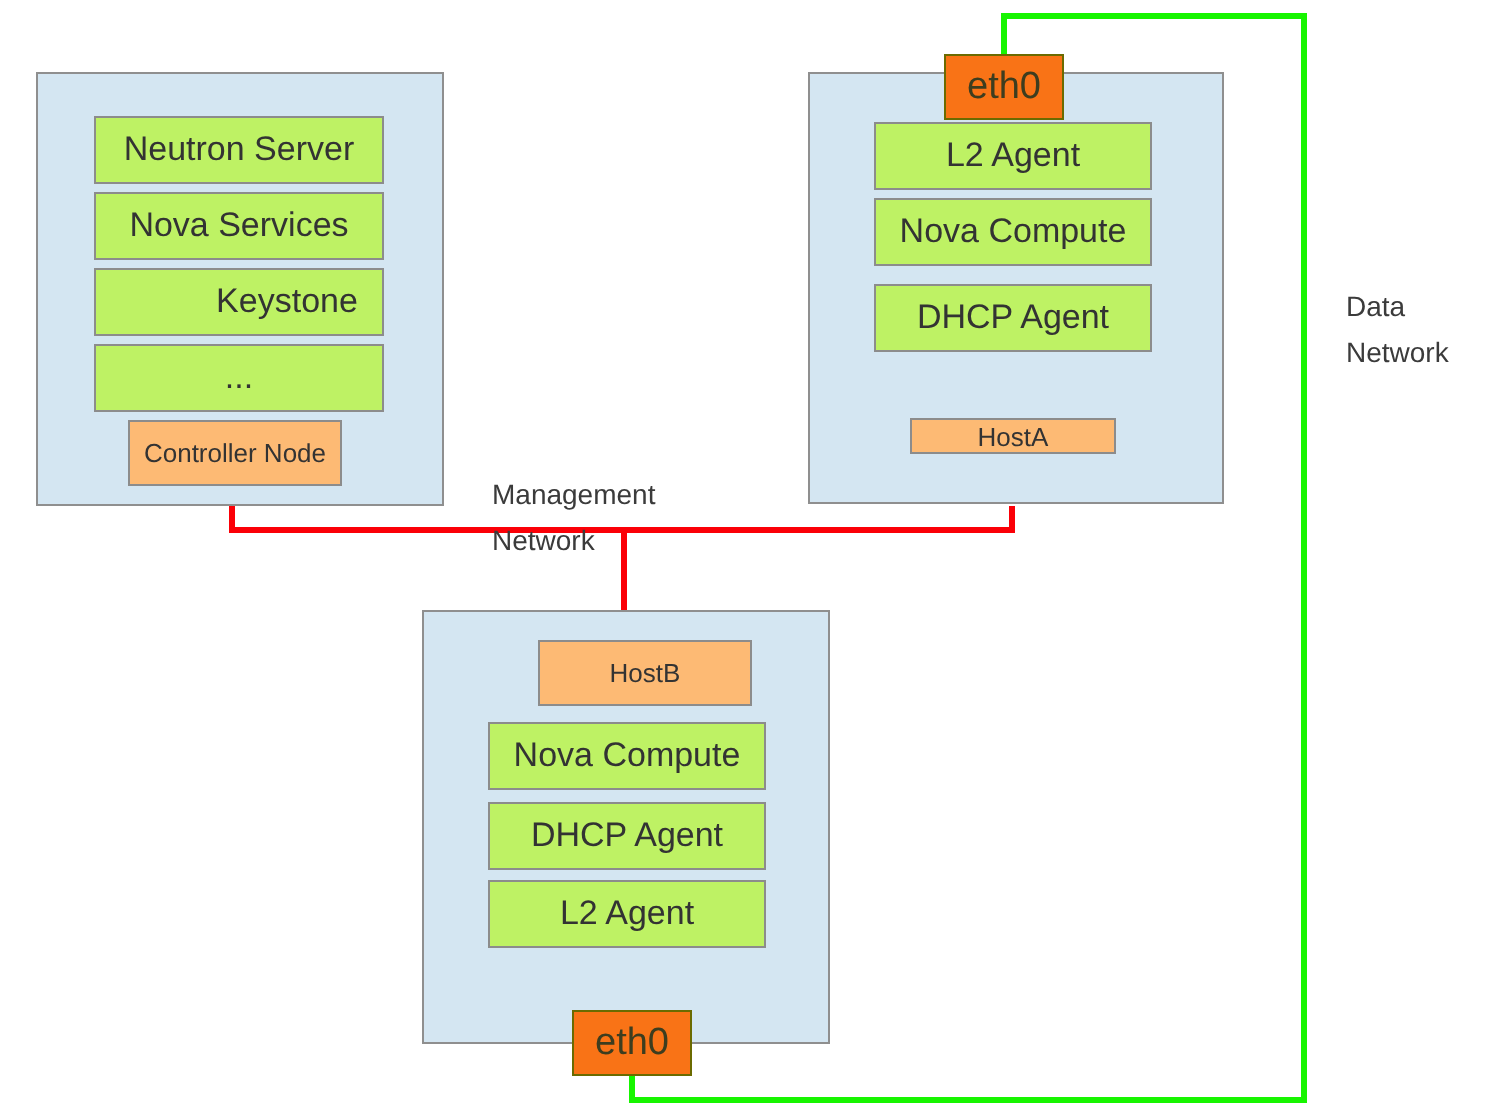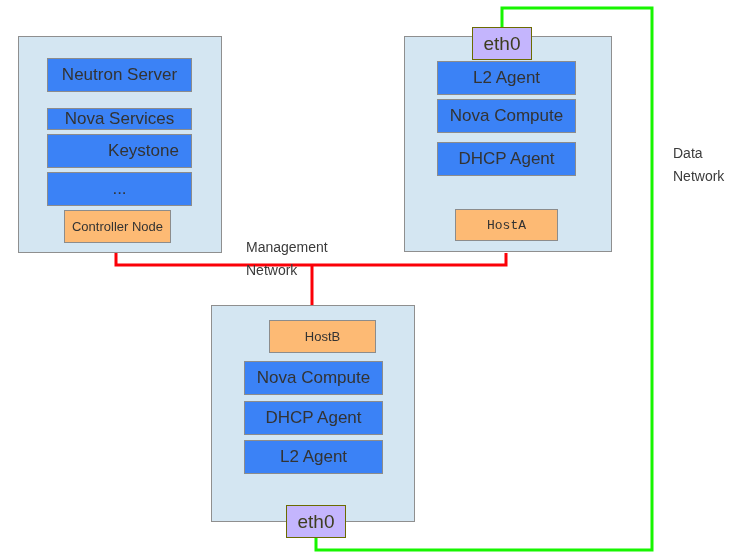--- a/index.html
+++ b/index.html
@@ -28,34 +28,34 @@
   .chip {
     position: absolute;
     box-sizing: border-box;
     display: flex;
     align-items: center;
     justify-content: center;
     color: #333333;
     white-space: nowrap;
   }
   .chip.service {
-    background: #3b82f6;
+    background: #bef264;
     border: 1px solid #8c8c8c;
     font-size: 17px;
   }
   .chip.host {
     background: #fdba74;
     border: 1px solid #8c8c8c;
     font-size: 13px;
   }
 
   
   .eth-badge {
     position: absolute;
-    background: #c4b5fd;
+    background: #f97316;
     border: 1px solid #6b6b00;
     box-sizing: border-box;
     display: flex;
     align-items: center;
     justify-content: center;
     font-size: 19px;
     color: #3d3d1f;
     z-index: 5;
   }
 
@@ -92,21 +92,21 @@
     <g>
       <path d="M 502,32 L 502,8 L 652,8 L 652,550 L 316,550 L 316,532" fill="none" stroke="#17f500" stroke-width="3"></path>
     </g>
   </svg>
 
   <div class="host-box" style="left:18px; top:36px; width:204px; height:217px;">
   </div>
   <div class="chip service" style="left:47px; top:58px; width:145px; height:34px;">
     <span>Neutron Server</span>
   </div>
-  <div class="chip service" style="left:47px; top:108px; width:145px; height:22px;">
+  <div class="chip service" style="left:47px; top:96px; width:145px; height:34px;">
     <span>Nova Services</span>
   </div>
   <div class="chip service" style="left:47px; top:134px; width:145px; height:34px;padding-left:48px;">
     <span>Keystone</span>
   </div>
   <div class="chip service" style="left:47px; top:172px; width:145px; height:34px;">
     <span>...</span>
   </div>
   <div class="chip host" style="left:64px; top:210px; width:107px; height:33px;">
     <span>Controller Node</span>
@@ -119,21 +119,21 @@
   </div>
   <div class="chip service" style="left:437px; top:61px; width:139px; height:34px;">
     <span>L2 Agent</span>
   </div>
   <div class="chip service" style="left:437px; top:99px; width:139px; height:34px;">
     <span>Nova Compute</span>
   </div>
   <div class="chip service" style="left:437px; top:142px; width:139px; height:34px;">
     <span>DHCP Agent</span>
   </div>
-  <div class="chip host" style="left:455px; top:209px; width:103px; height:32px;font-family:Liberation Mono, monospace;">
+  <div class="chip host" style="left:455px; top:209px; width:103px; height:18px;">
     <span>HostA</span>
   </div>
 
   <div class="host-box" style="left:211px; top:305px; width:204px; height:217px;">
   </div>
   <div class="chip host" style="left:259px; top:320px; width:107px; height:33px;margin-left:10px;">
     <span>HostB</span>
   </div>
   <div class="chip service" style="left:244px; top:361px; width:139px; height:34px;">
     <span>Nova Compute</span>

